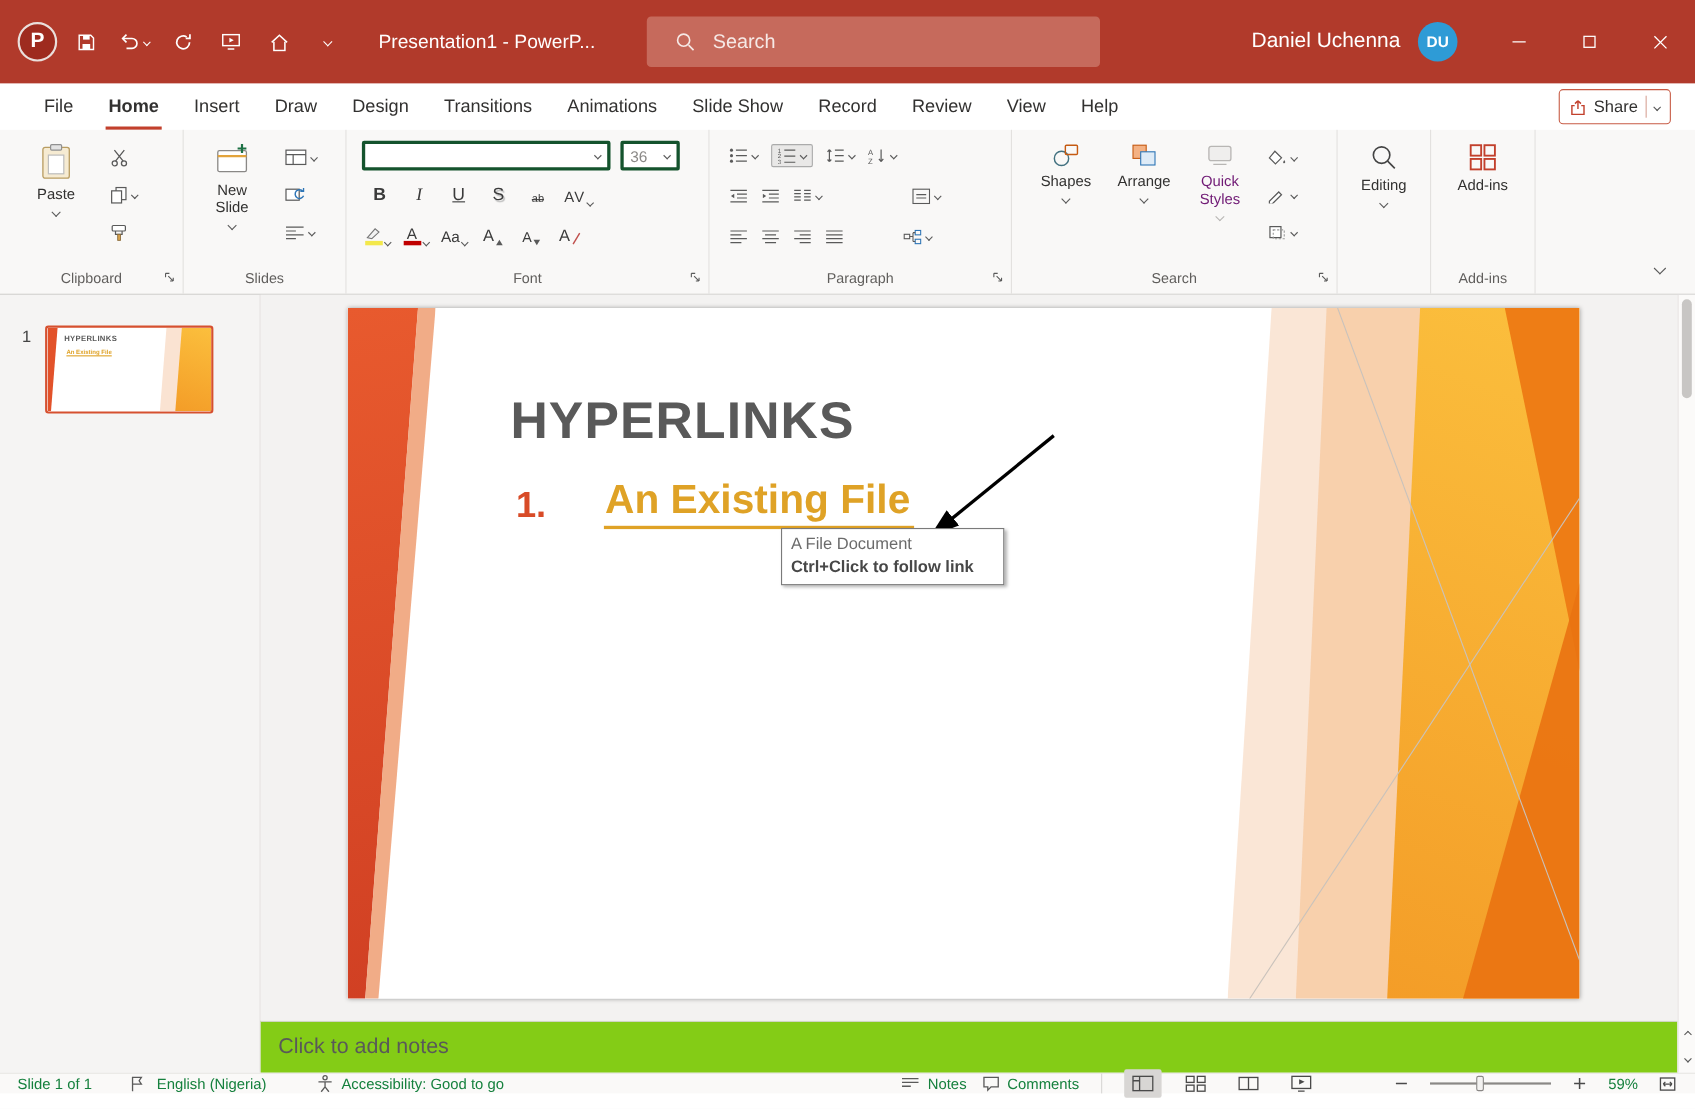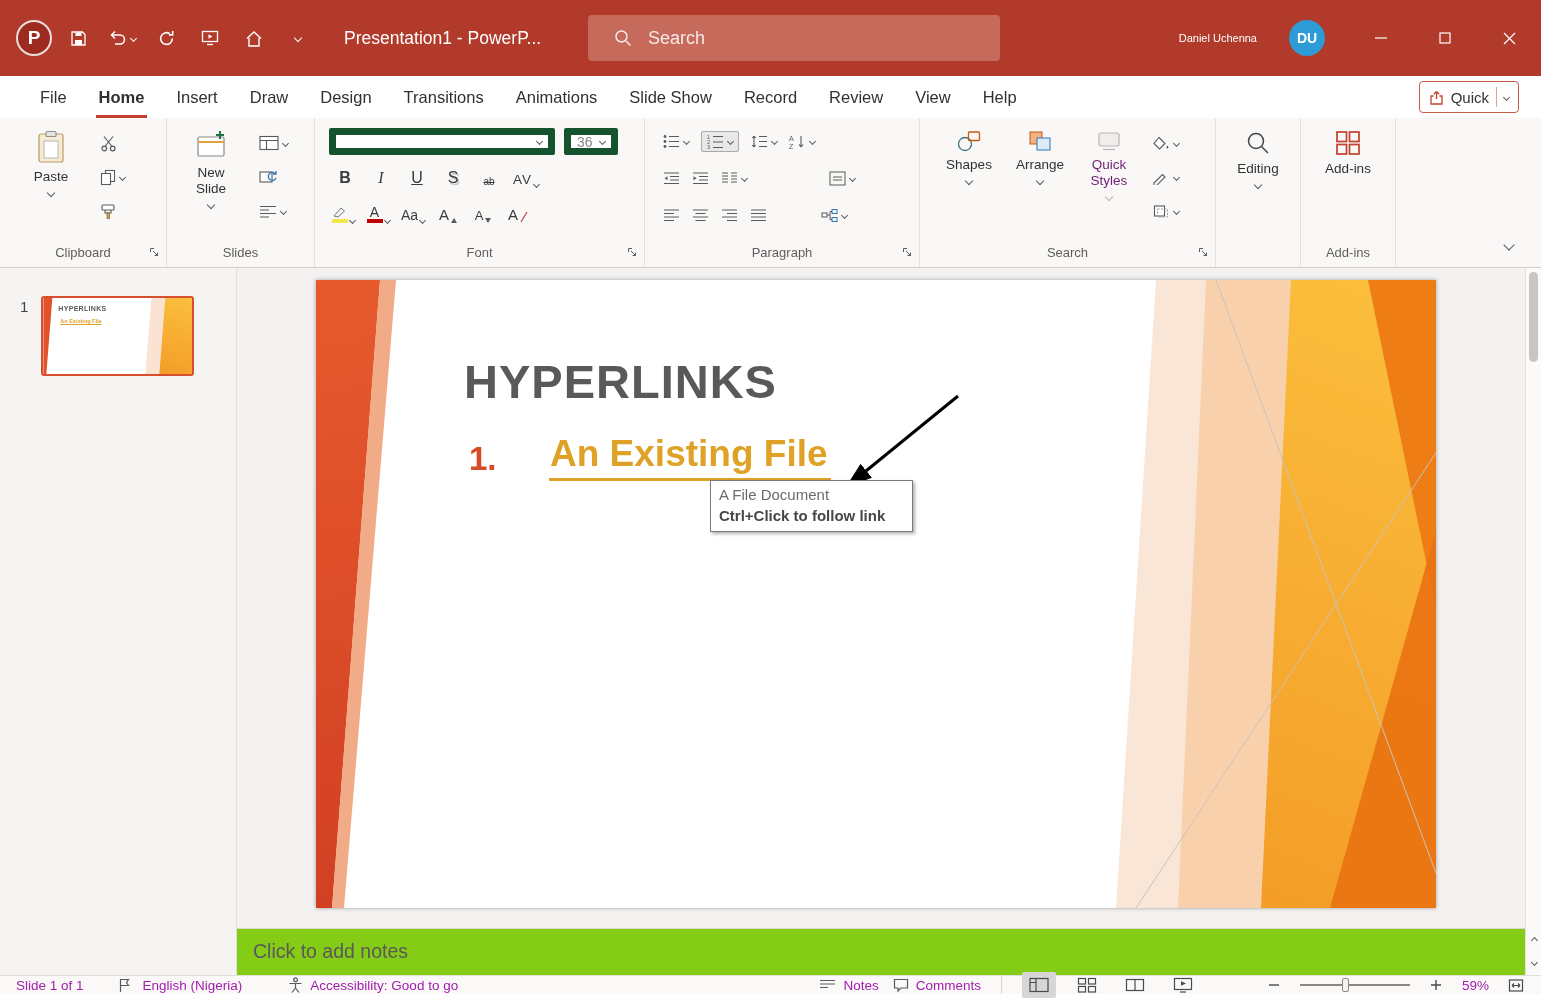--- a/index.html
+++ b/index.html
@@ -14,21 +14,21 @@
   .chev.cw{border-color:#fff}
   .chev.t{width:5px;height:5px}
 
   
   .titlebar{height:76px;background:var(--titlebar-bg);display:flex;align-items:center;position:relative;color:#fff}
   .logo{width:36px;height:36px;margin-left:16px;border-radius:50%;background:#9E2B1F;border:2px solid #EADFDC;display:grid;place-items:center;font-size:19px;font-weight:bold;flex:none}
   .tbtn{height:40px;min-width:36px;display:flex;align-items:center;justify-content:center;gap:4px;margin-left:8px;border-radius:4px}
   .tb-title{margin-left:28px;font-size:17.5px;white-space:nowrap}
   .tb-search{position:absolute;left:588px;top:15px;width:412px;height:46px;background:var(--search-bg);border-radius:4px;display:flex;align-items:center;gap:16px;padding-left:26px;font-size:18px;color:#F6E9E6}
   .tb-right{position:absolute;right:0;top:0;height:76px;display:flex;align-items:center}
-  .tb-user{font-size:11px;margin-right:32px}
+  .tb-user{font-size:19px;margin-right:16px}
   .tb-avatar{width:36px;height:36px;border-radius:50%;background:var(--avatar-blue);display:grid;place-items:center;font-size:14px;font-weight:bold;margin-right:24px}
   .wbtn{width:64px;height:76px;display:grid;place-items:center}
 
   
   .tabsrow{height:42px;background:#FFFFFF;display:flex;align-items:stretch;padding-left:24px;position:relative}
   .tab{display:flex;align-items:center;padding:0 16px;font-size:16.5px;color:#323130;position:relative;white-space:nowrap}
   .tab.active{font-weight:700}
   .tab.active::after{content:"";position:absolute;left:13px;right:13px;bottom:0;height:3px;background:var(--accent)}
   .share{position:absolute;right:22px;top:5px;height:32px;display:flex;align-items:center;gap:7px;border:1px solid #C75B45;border-radius:4px;background:#fff;padding:0 9px;font-size:15px}
   .share .sep{width:1px;height:20px;background:#D8A396}
@@ -37,21 +37,21 @@
   .ribbon{height:150px;background:#F9F8F7;border-bottom:1px solid #D2D0CE;position:relative}
   .rgroup{position:absolute;top:0;height:149px;border-right:1px solid #E3E1DF}
   .glabel{position:absolute;bottom:7px;left:0;width:100%;text-align:center;font-size:13px;color:#605E5C;pointer-events:none}
   .launcher{position:absolute;right:5px;bottom:8px;width:14px;height:14px;display:grid;place-items:center}
   .bigbtn{position:absolute;top:6px;display:flex;flex-direction:column;align-items:center;gap:5px;padding-top:6px;border-radius:3px}
   .bigbtn .bl{font-size:13.5px;color:#323130;text-align:center;line-height:1.2}
   .bigbtn.gray .bl{color:#701a75}
   .mcol{position:absolute;display:flex;flex-direction:column;gap:12px}
   .sbtn{height:22px;display:flex;align-items:center;gap:4px}
   .row{position:absolute;display:flex;align-items:center;gap:9px}
-  .combo{height:27px;border:7px solid #14532d;border-radius:2px;background:#fff;display:flex;align-items:center;justify-content:space-between;padding:0 6px;font-size:14px;color:#8A8886}
+  .combo{height:27px;border:3px solid #14532d;border-radius:2px;background:#fff;display:flex;align-items:center;justify-content:space-between;padding:0 6px;font-size:14px;color:#8A8886}
   .fbtn{min-width:24px;height:24px;display:flex;align-items:flex-end;justify-content:center;gap:2px;font-size:16px;color:#3b3b3b;padding-bottom:2px}
   .colstack{display:flex;flex-direction:column;align-items:center;gap:1px}
   .cbar{width:16px;height:4px}
   .tri-up{width:0;height:0;border-left:3.5px solid transparent;border-right:3.5px solid transparent;border-bottom:5px solid #5A5A5A}
   .tri-dn{width:0;height:0;border-left:3.5px solid transparent;border-right:3.5px solid transparent;border-top:5px solid #5A5A5A}
   .numbox{display:flex;align-items:center;gap:4px;border:1px solid #ABABAB;background:#E9E8E7;border-radius:2px;padding:2px 5px}
   .collapse{position:absolute;right:28px;bottom:14px}
 
   
   .workspace{height:707px;display:flex}
@@ -77,21 +77,21 @@
   .screentip{position:absolute;left:647px;top:84px;font-size:28px;font-weight:800;color:#000;letter-spacing:.3px}
   .tooltip{position:absolute;left:394px;top:200px;width:203px;background:#fff;border:1px solid #7A7A7A;box-shadow:2px 2px 3px rgba(0,0,0,.3);padding:3px 8px 5px;font-size:15px;line-height:21px}
   .tt1{color:#6B6B6B}
   .tt2{color:#474747;font-weight:700;white-space:nowrap}
   .notes{height:47px;background:#84cc16;border-top:1px solid #D8D6D4;font-size:19.5px;color:#595959;padding:11px 0 0 16px}
   .vscroll{width:16px;background:#FBFAF9;border-left:1px solid #E4E2E0;position:relative;flex:none}
   .vthumb{position:absolute;top:4px;left:3px;width:9px;height:90px;background:#C8C6C4;border-radius:5px}
   .scrbtn{position:absolute;left:0;width:16px;height:22px;display:grid;place-items:center}
 
   
-  .statusbar{height:19px;background:#FAF9F8;border-top:1px solid #E1DFDD;display:flex;align-items:center;font-size:13.5px;color:#a21caf;padding-left:16px}
+  .statusbar{height:19px;background:#FAF9F8;border-top:1px solid #E1DFDD;display:flex;align-items:center;font-size:13.5px;color:#15803d;padding-left:16px}
   .sbitem{display:flex;align-items:center;gap:7px;white-space:nowrap}
   .sbr{margin-left:auto;display:flex;align-items:center;gap:14px;padding-right:12px}
   .viewbtn{width:34px;height:26px;display:grid;place-items:center;border-radius:2px}
   .viewbtn.active{background:#D8D6D4}
   .slider{width:110px;height:26px;position:relative;display:flex;align-items:center}
   .slider .track{width:100%;height:2px;background:#8A8886}
   .slider .thumbz{position:absolute;left:38%;top:6px;width:7px;height:14px;background:#F3F2F1;border:1px solid #8A8886;border-radius:2px}
 </style>
 </head>
 <body>
@@ -194,21 +194,21 @@
   <div class="tab">Review</div>
   <div class="tab">View</div>
   <div class="tab">Help</div>
   <div class="share">
     <span>
         <svg width="15" height="15" viewBox="0 0 15 15">
           <path d="M4.5 6H2v8h11V6h-2.5" fill="none" stroke="#C2402C" stroke-width="1.3"></path>
           <path d="M7.5 9V1.5M7.5 1.5L4.8 4.2M7.5 1.5l2.7 2.7" fill="none" stroke="#C2402C" stroke-width="1.3"></path>
         </svg>
       </span>
-    <span>Quick</span>
+    <span>Share</span>
     <span class="sep"></span>
     <span class="chev t"></span>
   </div>
 </div>
 
 <div class="ribbon">
 
   <div class="rgroup" style="left:167px;width:148px">
     <div class="bigbtn" style="left:14px;width:60px">
       <span>

